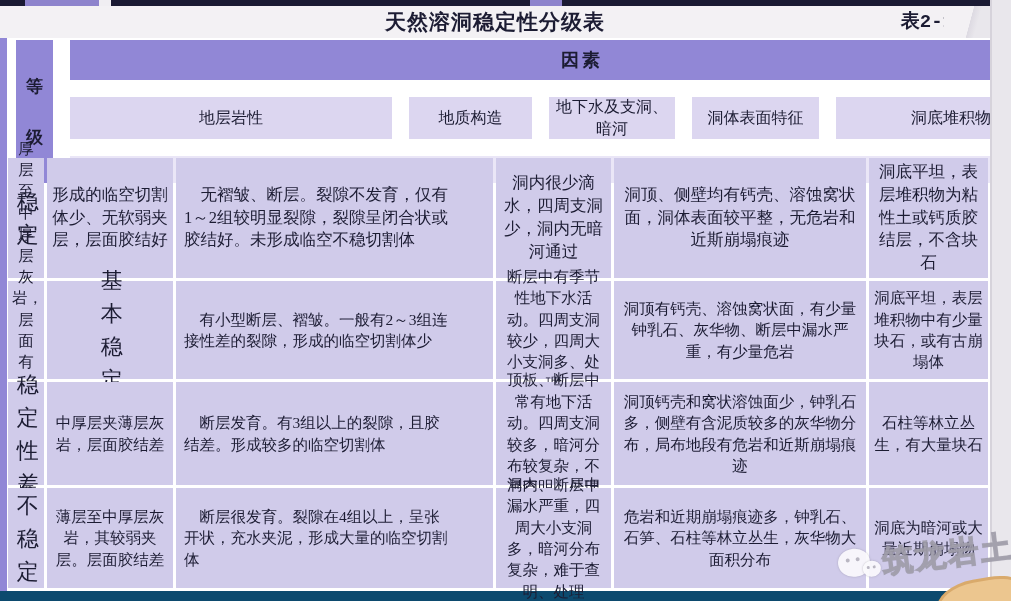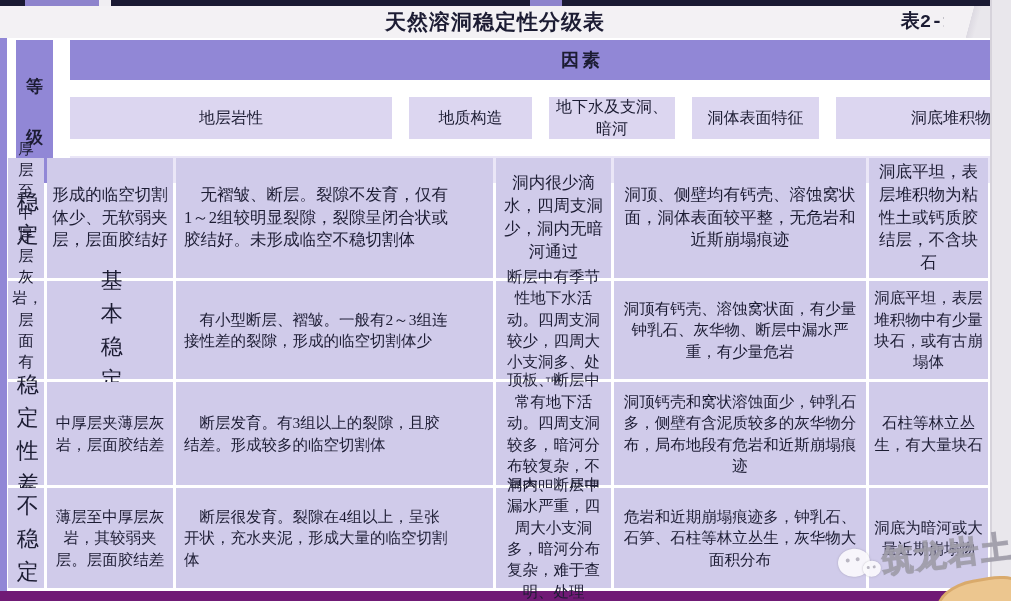--- a/index.html
+++ b/index.html
@@ -1,18 +1,18 @@
 <!DOCTYPE html>
 <html><head>
 <meta charset="utf-8">
 <style>
   html,body { margin:0; padding:0; }
   .slide {
     position:relative; width:1011px; height:601px;
-    background:#701a75; overflow:hidden;
+    background:#0c4a6e; overflow:hidden;
     font-family:"Liberation Serif", serif; color:#1c1c33;
   }
   
   .topstrip { position:absolute; left:0; top:0; width:990px; height:6px; background:#1a1a33; }
   .topseg1 { position:absolute; left:25px; top:0; width:74px; height:6px; background:#8d83cc; }
   .topnotch { position:absolute; left:99px; top:0; width:12px; height:6px; background:#f0eef2; }
   .topseg2 { position:absolute; left:530px; top:0; width:32px; height:6px; background:#8d83cc; }
   
   .titlebar { position:absolute; left:0; top:6px; width:990px; height:32px; background:#f3f1f4; }
   .title { position:absolute; left:0; top:0; width:100%; height:32px; line-height:32px;

